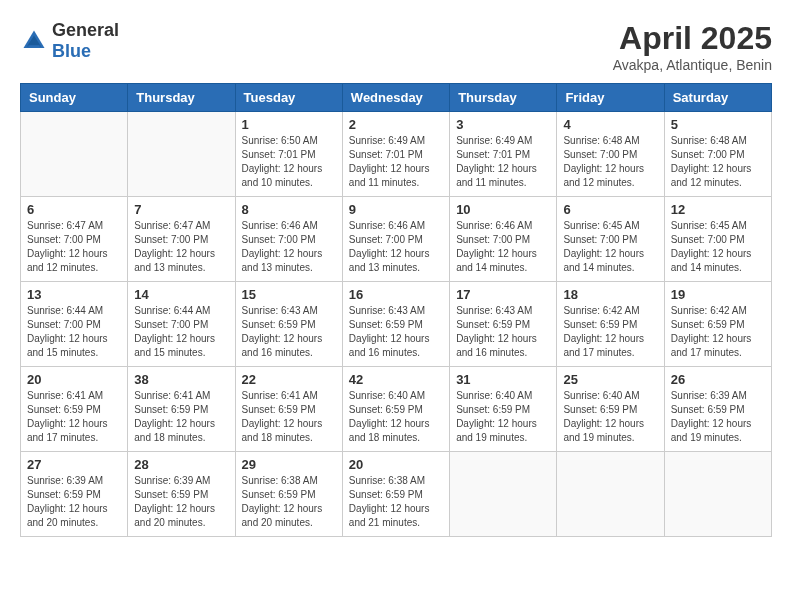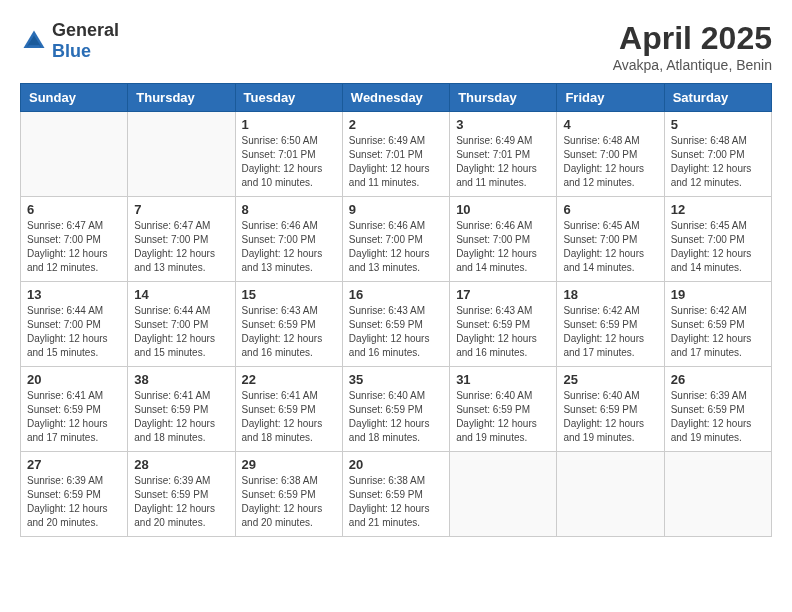--- a/index.html
+++ b/index.html
@@ -248,21 +248,21 @@
 Sunset: 6:59 PM
 Daylight: 12 hours and 18 minutes.</div>
         </td>
         <td>
           <span class="day-number">22</span>
           <div class="day-info" style="white-space: pre-line;">Sunrise: 6:41 AM
 Sunset: 6:59 PM
 Daylight: 12 hours and 18 minutes.</div>
         </td>
         <td>
-          <span class="day-number">35</span>
+          <span class="day-number">42</span>
           <div class="day-info" style="white-space: pre-line;">Sunrise: 6:40 AM
 Sunset: 6:59 PM
 Daylight: 12 hours and 18 minutes.</div>
         </td>
         <td>
           <span class="day-number">31</span>
           <div class="day-info" style="white-space: pre-line;">Sunrise: 6:40 AM
 Sunset: 6:59 PM
 Daylight: 12 hours and 19 minutes.</div>
         </td>

